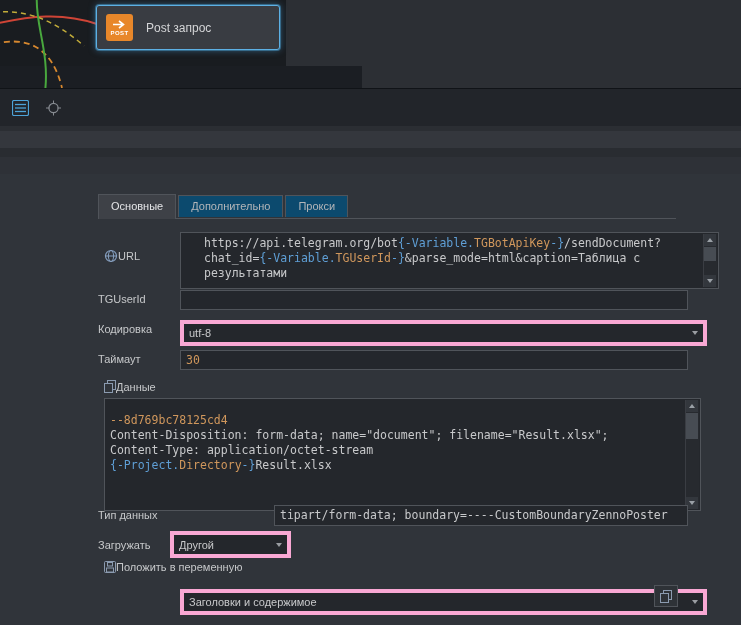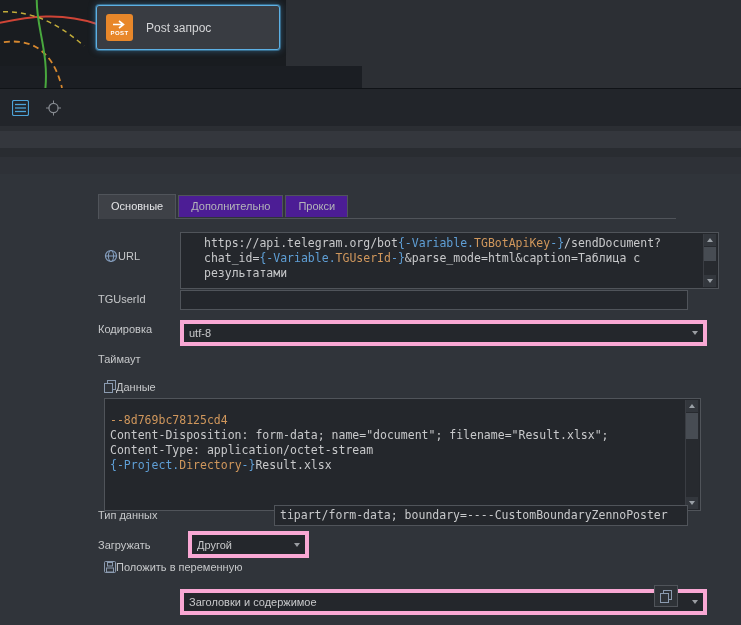--- a/index.html
+++ b/index.html
@@ -24,21 +24,21 @@
   #toolbar{left:0;top:88px;width:741px;height:38px;background:#22252a;border-top:1px solid #101317}
   .tool-btn{width:22px;height:21px;display:flex;align-items:center;justify-content:center;cursor:pointer}
   #band1{left:0;top:126px;width:741px;height:5px;background:#2b2e33}
   #band2{left:0;top:131px;width:741px;height:17px;background:#34373d}
   #band3{left:0;top:148px;width:741px;height:9px;background:#292c31}
   #band4{left:0;top:157px;width:741px;height:17px;background:#2e3137}
   #main{left:0;top:174px;width:741px;height:451px;background:#30343a}
 
   
   .tabbar{left:98px;top:194px;width:578px;height:24px;border-bottom:1px solid #50545a;display:flex;align-items:center}
-  .tab{height:21px;line-height:21px;padding:0 12px;font-size:11px;color:#b4b6b9;background:#4c1d95;border:1px solid #50545a;border-bottom:none;margin-right:2px;cursor:pointer}
+  .tab{height:21px;line-height:21px;padding:0 12px;font-size:11px;color:#b4b6b9;background:#0c4a6e;border:1px solid #50545a;border-bottom:none;margin-right:2px;cursor:pointer}
   .tab.active{height:24px;line-height:23px;background:#3e4147;color:#e4e5e7;margin-bottom:-1px}
 
   
   .tbox{background:#24272c;border:1px solid #50545a}
   .input{background:#24272c;border:1px solid #50545a;display:flex;align-items:center;padding:0 5px;overflow:hidden}
   .combo{background:#24272c;border:4px solid #f9a8d4;display:flex;align-items:center;padding:0 18px 0 5px;position:relative;font-size:11px;color:#c8c9cb;cursor:pointer;overflow:hidden}
   .dd-arrow{position:absolute;right:5px;top:50%;margin-top:-2px;width:0;height:0;border-left:3.5px solid transparent;border-right:3.5px solid transparent;border-top:4px solid #9a9da2}
   .hdr{display:flex;align-items:center;}
 
   
@@ -133,20 +133,23 @@
     <span class="mono"></span>
   </div>
 
   <span class="abs label" style="left:98px;top:323px">Кодировка</span>
   <div class="abs combo" style="left:180px;top:320px;width:496px;height:18px">
     <span>utf-8</span>
     <span class="dd-arrow"></span>
   </div>
 
   <span class="abs label" style="left:98px;top:353px">Таймаут</span>
+  <div class="abs input" style="left:180px;top:350px;width:496px;height:18px">
+    <span class="mono num">30</span>
+  </div>
 
   <div class="abs hdr" style="left:104px;top:380px">
     <svg width="12" height="13" viewBox="0 0 12 13">
       <rect x="3.5" y="0.5" width="8" height="9" fill="none" stroke="#8b9bb0"></rect>
       <rect x="0.5" y="3.5" width="8" height="9" fill="#30343a" stroke="#8b9bb0"></rect>
     </svg>
     <span class="label">Данные</span>
   </div>
 
   <div class="abs tbox" style="left:104px;top:398px;width:572px;height:97px;padding:14px 18px 0 5px">
@@ -159,21 +162,21 @@
           <div class="tri-up"></div>
         </div>
       <div class="sb-thumb" style="top:13px;height:26px"></div>
       <div class="sb-btn sb-down">
           <div class="tri-down"></div>
         </div>
     </div>
   </div>
 
   <span class="abs label" style="left:98px;top:509px">Тип данных</span>
-  <div class="abs combo" style="left:188px;top:505px;width:90px;height:19px">
+  <div class="abs combo" style="left:170px;top:505px;width:90px;height:19px">
     <span>Другой</span>
     <span class="dd-arrow"></span>
   </div>
   <div class="abs input" style="left:274px;top:505px;width:402px;height:19px">
     <span class="mono">tipart/form-data; boundary=----CustomBoundaryZennoPoster</span>
   </div>
 
   <span class="abs label" style="left:98px;top:539px">Загружать</span>
   <div class="abs combo" style="left:180px;top:536px;width:496px;height:18px">
     <span>Заголовки и содержимое</span>

